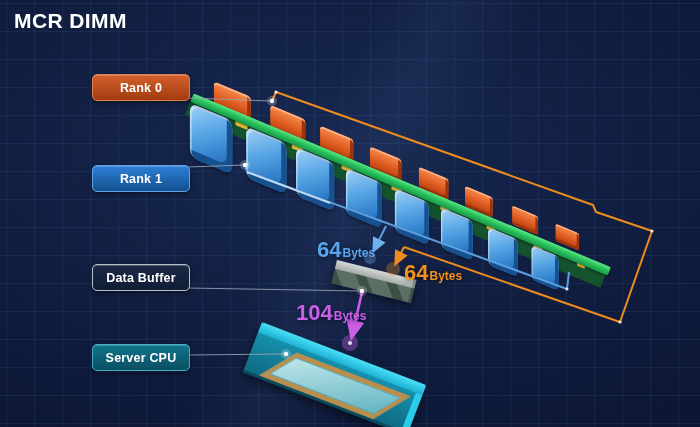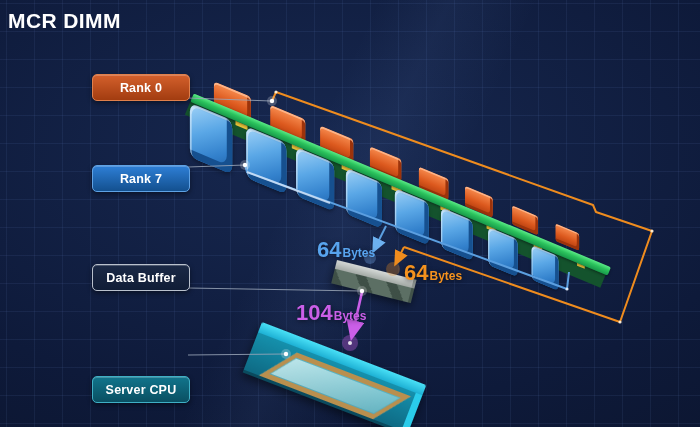--- a/index.html
+++ b/index.html
@@ -8,33 +8,33 @@
     background:radial-gradient(120% 110% at 45% 35%, #172850 0%, #0e1a3a 55%, #0a1228 100%);}
   
   #stage::before{content:"";position:absolute;inset:0;
     background-image:linear-gradient(rgba(120,155,225,.09) 1px,transparent 1px),
                      linear-gradient(90deg,rgba(120,155,225,.09) 1px,transparent 1px);
     background-size:28px 28px;background-position:6px 3px;pointer-events:none;}
   #stage::after{content:"";position:absolute;inset:0;pointer-events:none;
     background:linear-gradient(115deg,transparent 42%,rgba(140,180,255,.06) 50%,transparent 60%);}
 
   
-  .hdr{position:absolute;left:8px;top:9px;z-index:20;display:flex;align-items:baseline;gap:18px;}
+  .hdr{position:absolute;left:14px;top:9px;z-index:20;display:flex;align-items:baseline;gap:18px;}
   .hdr .t{color:#ffffff;font-size:21px;font-weight:800;letter-spacing:.4px;}
   .hdr .s{color:#bcc6d8;font-size:9.5px;font-weight:400;letter-spacing:.2px;}
 
   
   .box{position:absolute;width:96px;height:25px;z-index:15;border-radius:5px;
     display:flex;align-items:center;justify-content:center;
     color:#fff;font-size:12.5px;font-weight:700;letter-spacing:.2px;
     box-shadow:inset 0 1px 0 rgba(255,255,255,.22),0 2px 5px rgba(0,0,0,.45);}
   .box.orange{left:92px;top:74px;background:linear-gradient(180deg,#d4602c,#a23c10);border:1px solid #e0804c;}
   .box.blue{left:92px;top:165px;background:linear-gradient(180deg,#2e7fd6,#13508f);border:1px solid #5fa2e4;}
   .box.dark{left:92px;top:264px;background:linear-gradient(180deg,#1b2946,#101d36);border:1px solid #b9c1cd;}
-  .box.teal{left:92px;top:376px;background:linear-gradient(180deg,#11758c,#0a4f62);border:1px solid #3fb0c6;}
+  .box.teal{left:92px;top:344px;background:linear-gradient(180deg,#11758c,#0a4f62);border:1px solid #3fb0c6;}
 
   
   .dimm{position:absolute;left:196px;top:88px;width:452px;height:84px;z-index:5;
     transform:rotate(22.6deg);transform-origin:0 0;}
   .pcb-bar{position:absolute;left:0;top:6px;width:452px;height:9px;z-index:5;border-radius:2px;
     background:linear-gradient(180deg,#5bea87,#2bc25c 45%,#17984a);box-shadow:0 1px 3px rgba(0,0,0,.45);}
   .pcb-face{position:absolute;left:0;top:14px;width:450px;height:15px;z-index:2;background:#14532d;}
   .chip-group{position:absolute;top:0;height:0;}
   .chip-o{position:absolute;top:-13px;width:40px;height:25px;border-radius:4px;z-index:1;
     background:linear-gradient(180deg,#f78b4e,#dc591e 55%,#b23c0e);
@@ -81,21 +81,21 @@
 <div id="stage">
 
   <div class="hdr">
     <span class="t">MCR DIMM</span>
   </div>
 
   <div class="box orange">
     <span>Rank 0</span>
   </div>
   <div class="box blue">
-    <span>Rank 7</span>
+    <span>Rank 1</span>
   </div>
   <div class="box dark">
     <span>Data Buffer</span>
   </div>
   <div class="box teal">
     <span>Server CPU</span>
   </div>
 
   <div class="dimm">
     <div class="pcb-face"></div>

